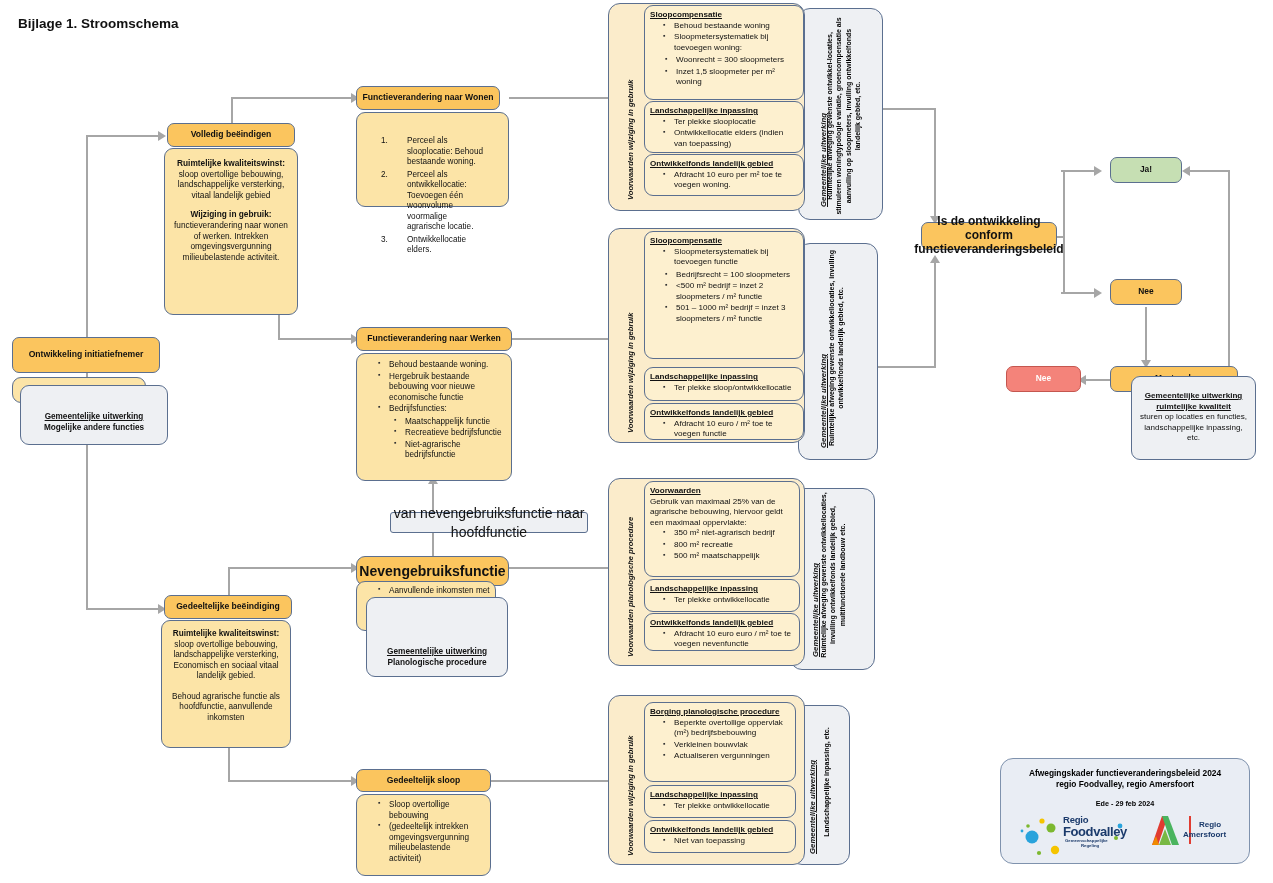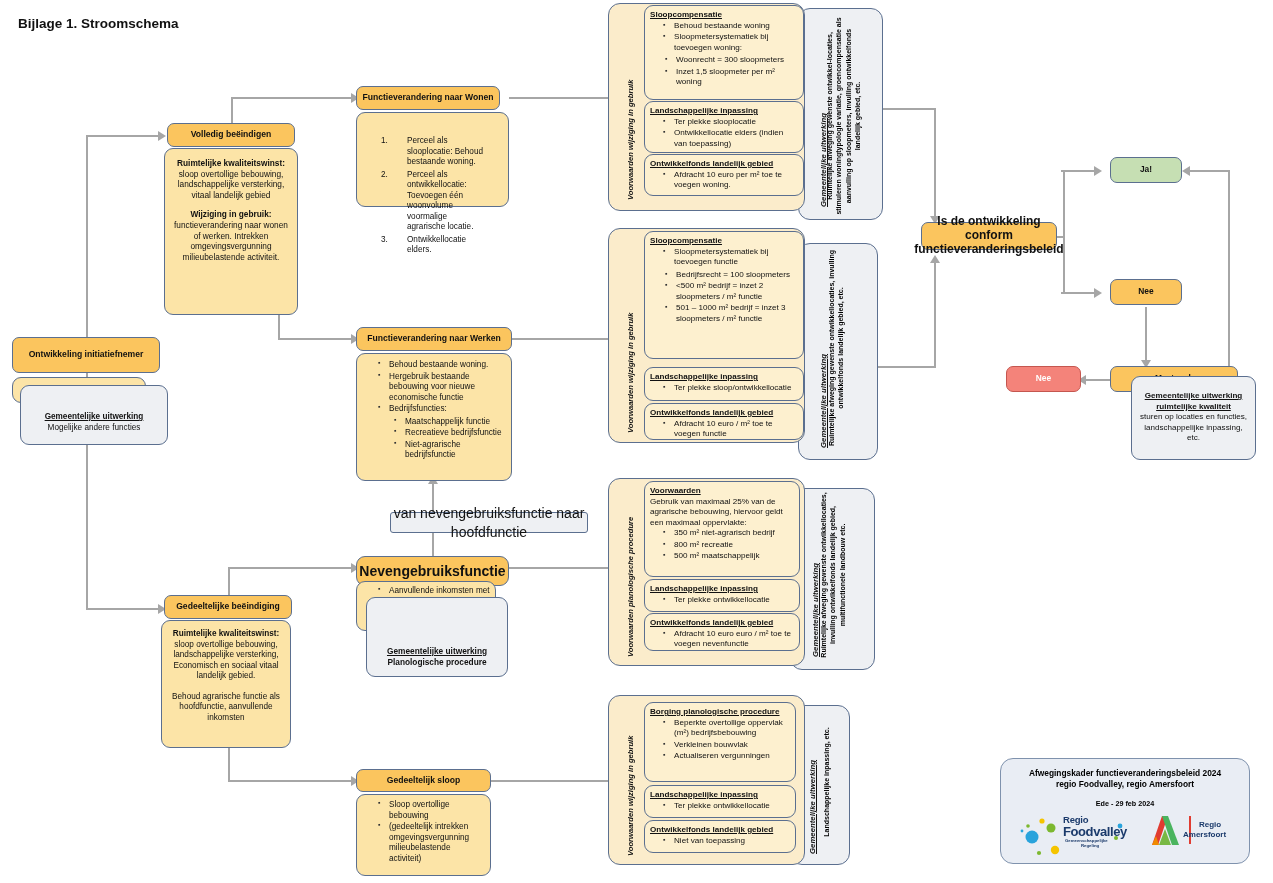--- a/index.html
+++ b/index.html
@@ -134,21 +134,21 @@
   <div class="arw arw-l abs" style="left:1182px;top:166px;"></div>
 
   <div class="hdr abs" style="left:12px;top:337px;width:148px;height:36px;font-size:8.6px;">
     <span>Ontwikkeling initiatiefnemer</span>
   </div>
   <div class="body-box abs center" style="left:12px;top:377px;width:134px;height:26px;font-size:8.4px;font-weight:bold;display:flex;align-items:center;justify-content:center;">
     <span>Agrarische functie</span>
   </div>
   <div class="gray-box abs" style="left:20px;top:385px;width:148px;height:60px;font-size:8.2px;padding-top:26px;">
     <div class="u" style="font-weight:bold;">Gemeentelijke uitwerking</div>
-    <div style="font-weight:normal;">Mogelijke andere functies</div>
+    <div style="font-weight:bold;">Mogelijke andere functies</div>
   </div>
 
   <div class="hdr abs" style="left:167px;top:123px;width:128px;height:24px;font-size:8.6px;">
     <span>Volledig beëindigen</span>
   </div>
   <div class="body-box abs center" style="left:164px;top:148px;width:134px;height:167px;font-size:8.3px;padding:9px 7px;">
     <div style="font-weight:bold;">Ruimtelijke kwaliteitswinst:</div>
     <div>sloop overtollige bebouwing, landschappelijke versterking, vitaal landelijk gebied</div>
     <div style="height:9px;"></div>
     <div style="font-weight:bold;">Wijziging in gebruik:</div>

